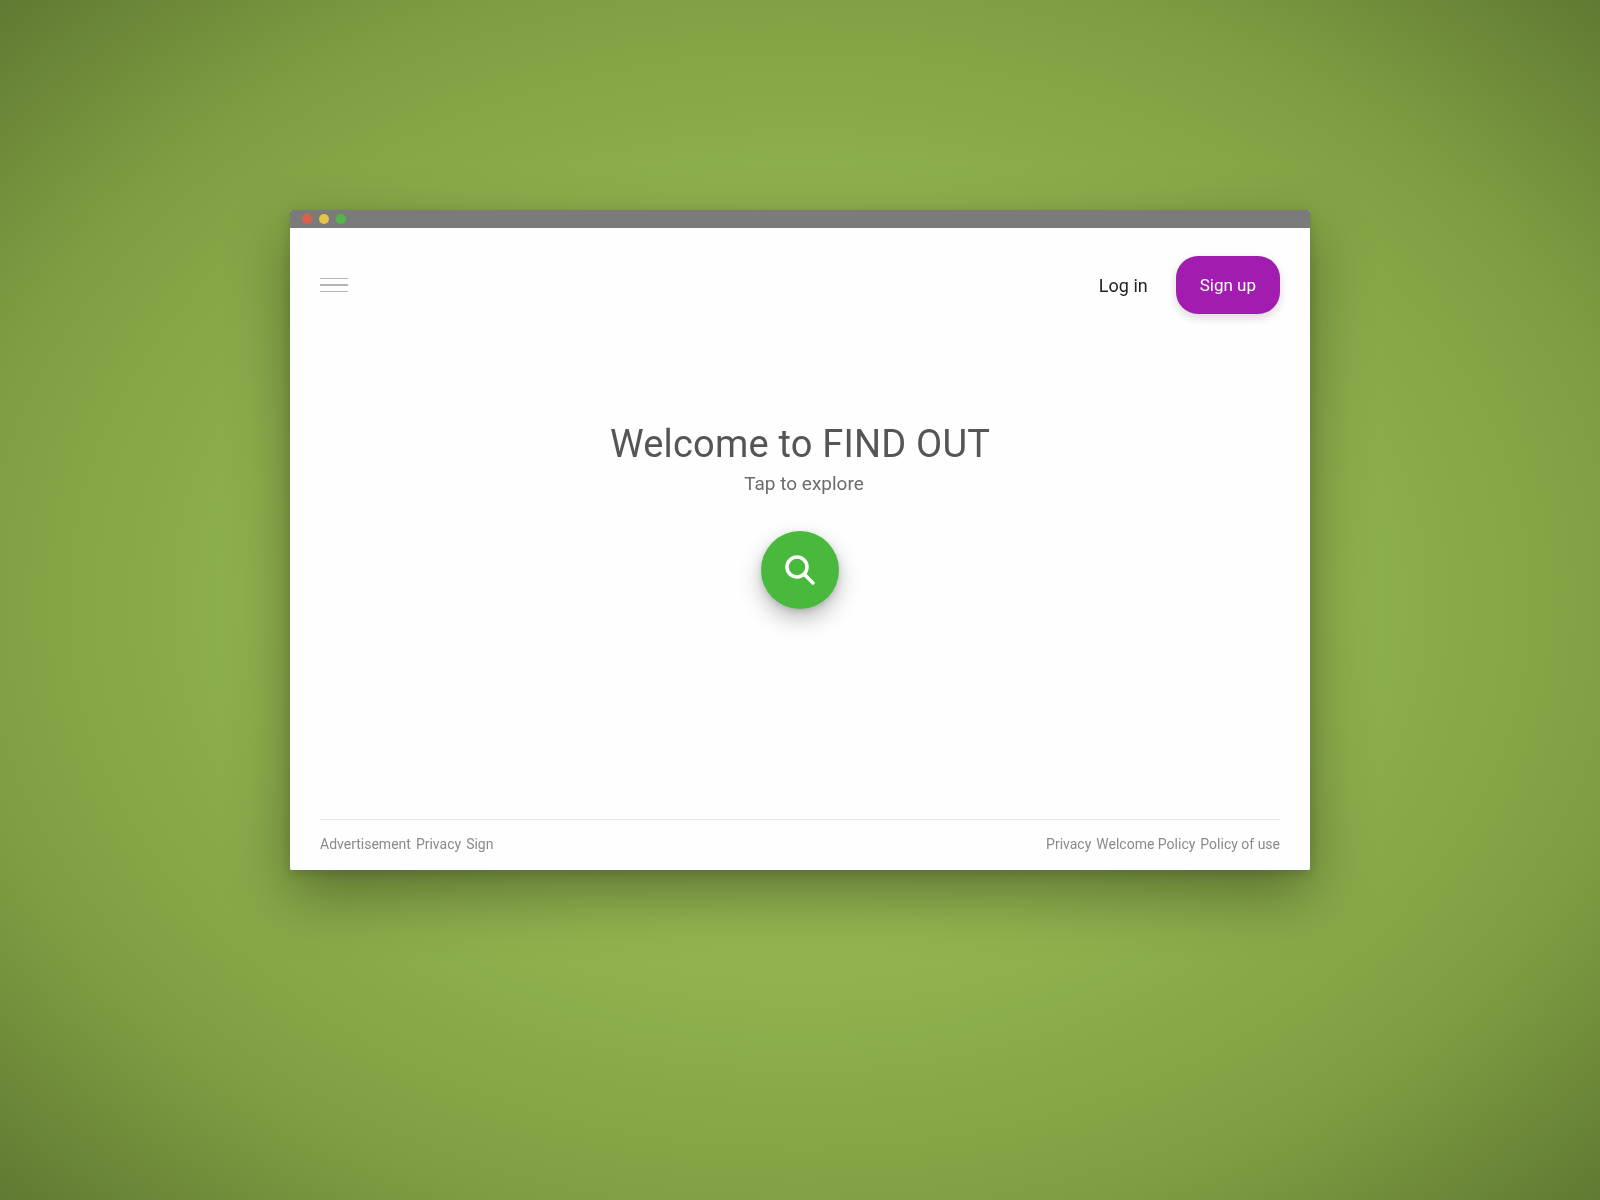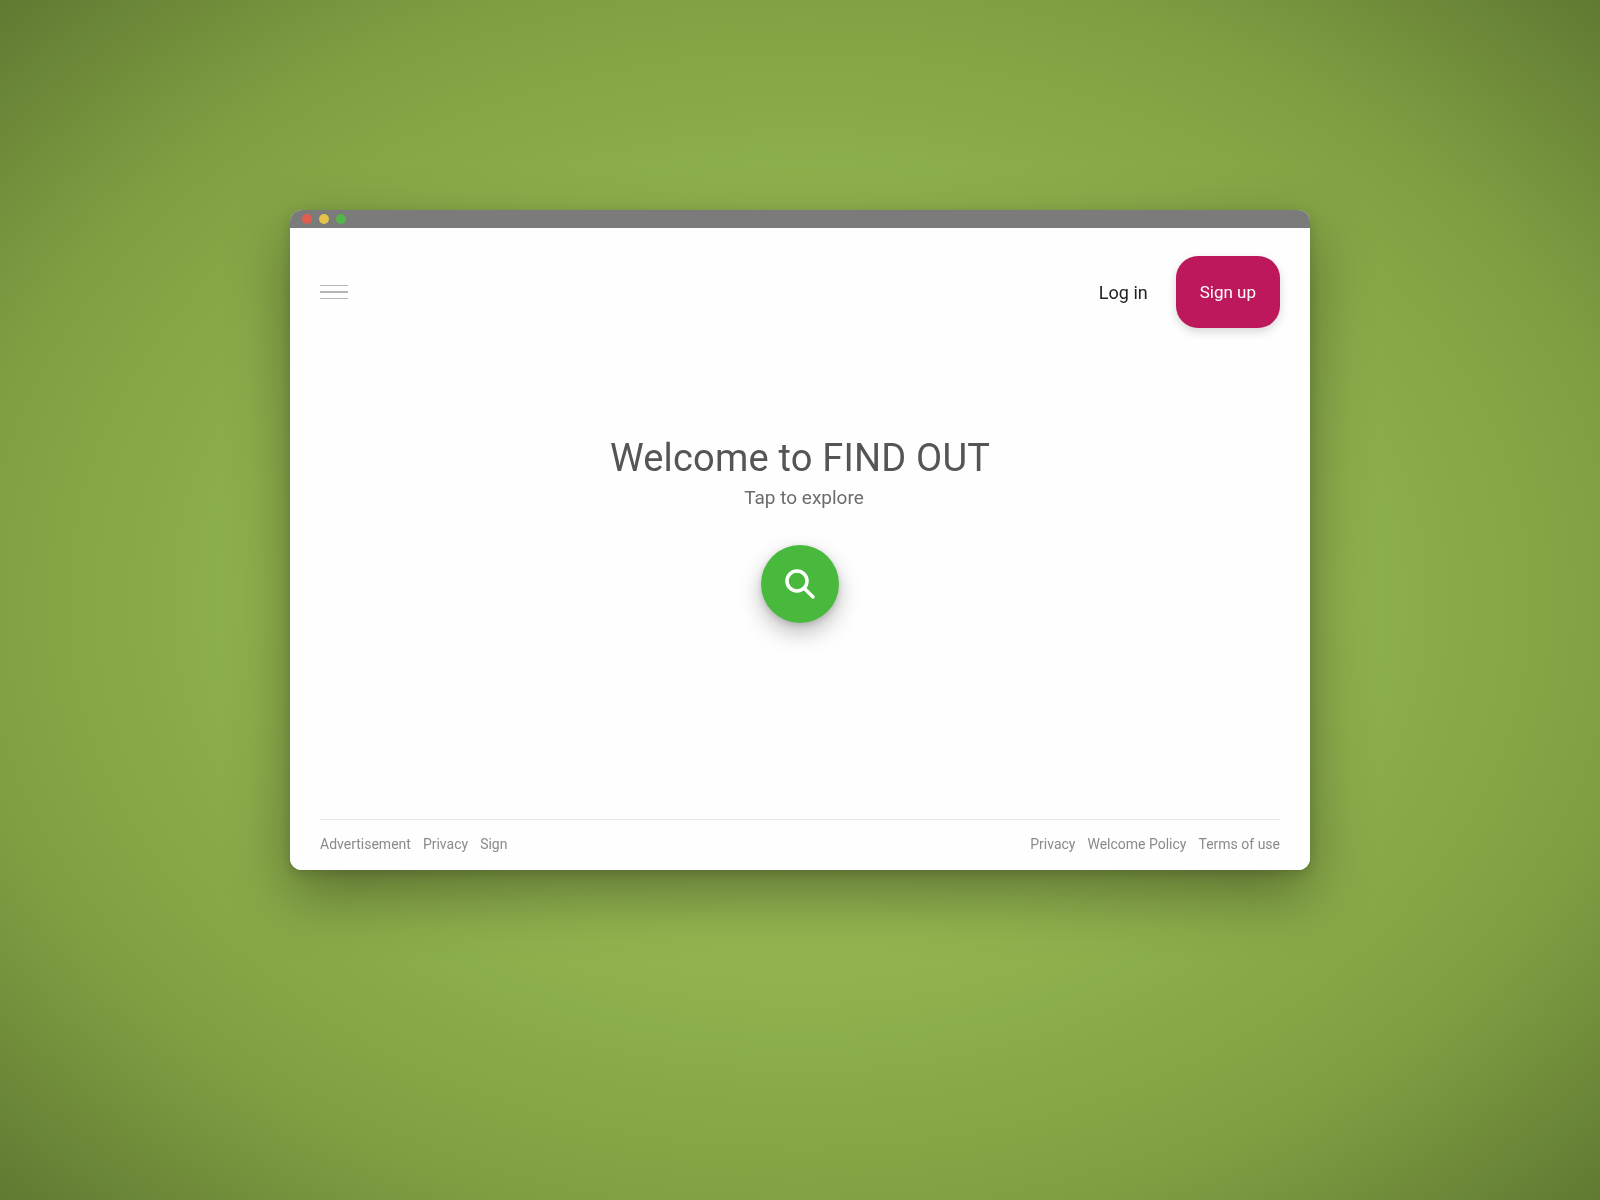--- a/index.html
+++ b/index.html
@@ -8,21 +8,21 @@
     font-family: -apple-system, BlinkMacSystemFont, "Segoe UI", Roboto, Helvetica, Arial, sans-serif;
     background: radial-gradient(ellipse at center, #a2c060 0%, #93b550 40%, #7f9e42 75%, #607a32 100%);
     display: flex;
     align-items: center;
     justify-content: center;
   }
   .window {
     width: 1020px;
     height: 660px;
     background: #fefefe;
-    border-radius: 12px;
+    border-radius: 2px;
     box-shadow: 0 25px 60px rgba(0,0,0,0.35), 0 4px 12px rgba(0,0,0,0.15);
     overflow: hidden;
     display: flex;
     flex-direction: column;
     position: relative;
     top: -60px;
   }
   .titlebar {
     height: 18px;
     background: #7b7b7b;
@@ -66,24 +66,24 @@
     display: flex;
     align-items: center;
     gap: 28px;
   }
   .login {
     color: #222;
     font-size: 18px;
     cursor: pointer;
   }
   .signup {
-    background: #be185d;
+    background: #a21caf;
     color: #fff;
     font-size: 17px;
-    padding: 26px 24px;
+    padding: 19px 24px;
     border-radius: 22px;
     cursor: pointer;
     box-shadow: 0 4px 10px rgba(0,0,0,0.15);
   }
   .hero {
     flex: 1;
     display: flex;
     flex-direction: column;
     align-items: center;
     padding-top: 108px;
@@ -116,21 +116,21 @@
     border-top: 1px solid #e6e6e6;
     margin: 0 30px;
     padding: 16px 0 18px 0;
     display: flex;
     justify-content: space-between;
     font-size: 14px;
     color: #8a8a8a;
   }
   .footer-left, .footer-right {
     display: flex;
-    gap: 12px;
+    gap: 5px;
     justify-content: flex-end;
   }
   .footer a {
     color: #8a8a8a;
     text-decoration: none;
     cursor: pointer;
   }
 </style>
 </head>
 <body>
@@ -165,17 +165,17 @@
     </div>
     <div class="footer">
       <div class="footer-left">
         <a>Advertisement</a>
         <a>Privacy</a>
         <a>Sign</a>
       </div>
       <div class="footer-right">
         <a>Privacy</a>
         <a>Welcome Policy</a>
-        <a>Terms of use</a>
+        <a>Policy of use</a>
       </div>
     </div>
   </div>
 </div>
 
 </body></html>

